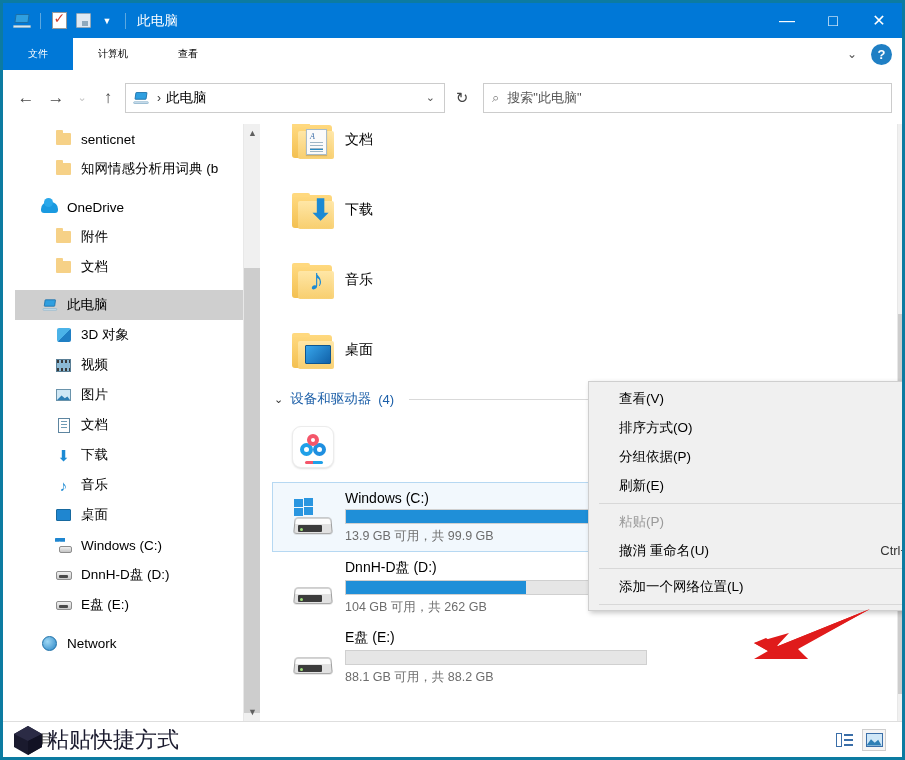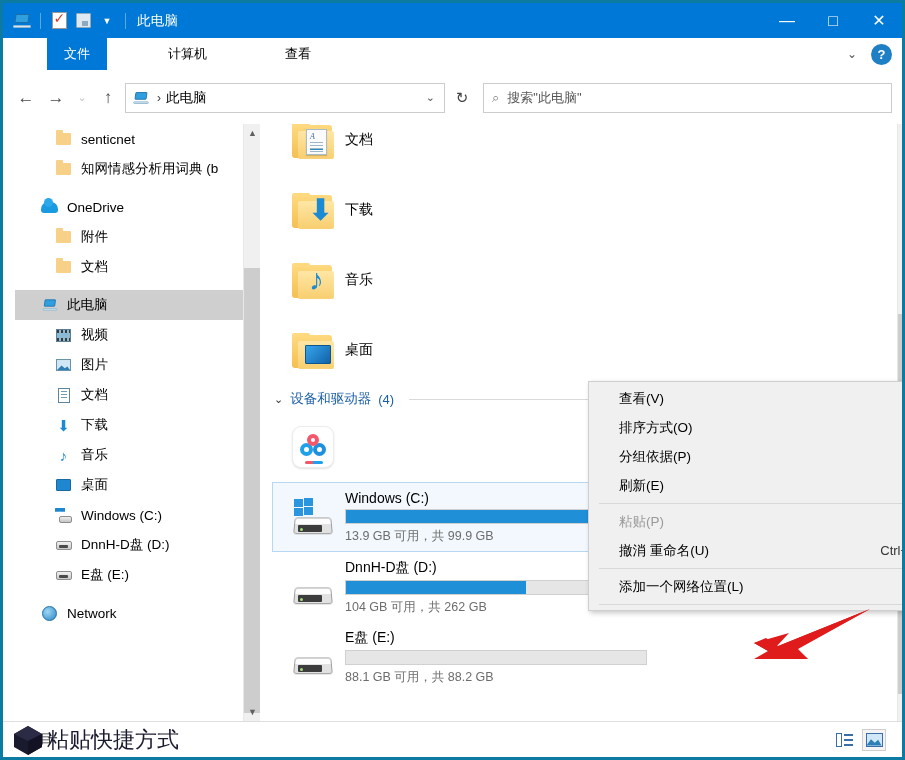--- a/index.html
+++ b/index.html
@@ -67,22 +67,22 @@
   }
   .qi-chev { color: #fff; font-size: 9px; }
 
   
   .ribbon {
     position: absolute; left: 0; top: 35px; width: 899px; height: 33px;
     background: #ffffff; display: flex; align-items: stretch;
     border-bottom: 1px solid #ffffff;
   }
   .tab {
-    display: flex; align-items: center; padding: 0 17px;
-    font-size: 13px; color: #000; margin-left: 44px;
+    display: flex; align-items: center; padding: 0 25px;
+    font-size: 10px; color: #000;
   }
   .tab.file { background: #0078d7; color: #ffffff; }
   .ribbon-right {
     margin-left: auto; display: flex; align-items: center; gap: 8px;
     padding-right: 10px;
   }
   .chev-collapse { color: #555; font-size: 12px; padding: 0 6px; }
   .help-btn {
     width: 21px; height: 21px; border-radius: 50%; background: #1f7fc4;
     color: #fff; font-size: 13px; font-weight: bold;
@@ -519,20 +519,26 @@
         <span>文档</span>
       </div>
       <div class="nav-item indent0 sel" style="margin-top:8px">
         <span class="nav-ico">
           <span class="mon" style="transform:scale(.8)">
               <span class="scr"></span>
               <span class="base"></span>
             </span>
         </span>
         <span>此电脑</span>
+      </div>
+      <div class="nav-item indent1">
+        <span class="nav-ico">
+            <span class="cube-ico"></span>
+          </span>
+        <span>3D 对象</span>
       </div>
       <div class="nav-item indent1">
         <span class="nav-ico">
             <span class="vid-ico"></span>
           </span>
         <span>视频</span>
       </div>
       <div class="nav-item indent1">
         <span class="nav-ico">
             <span class="pic-ico"></span>

